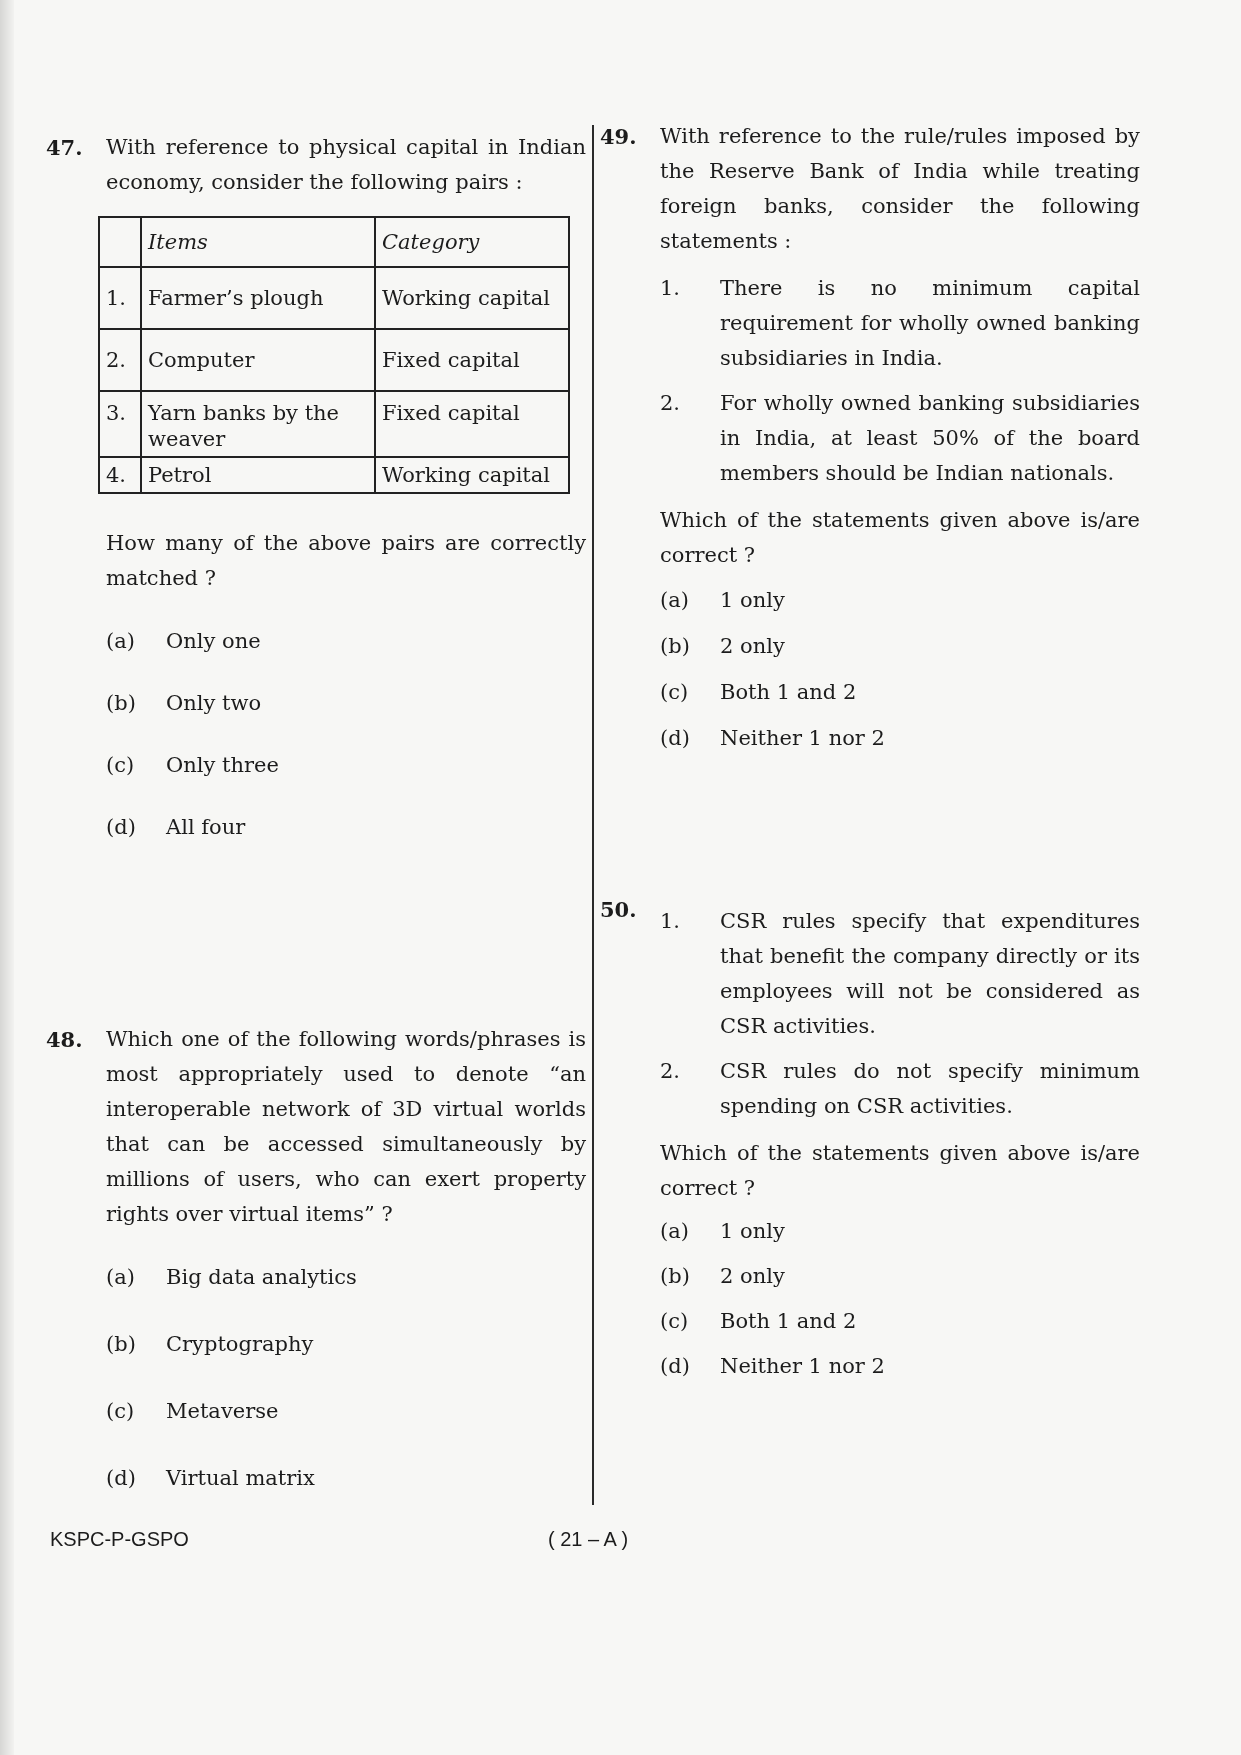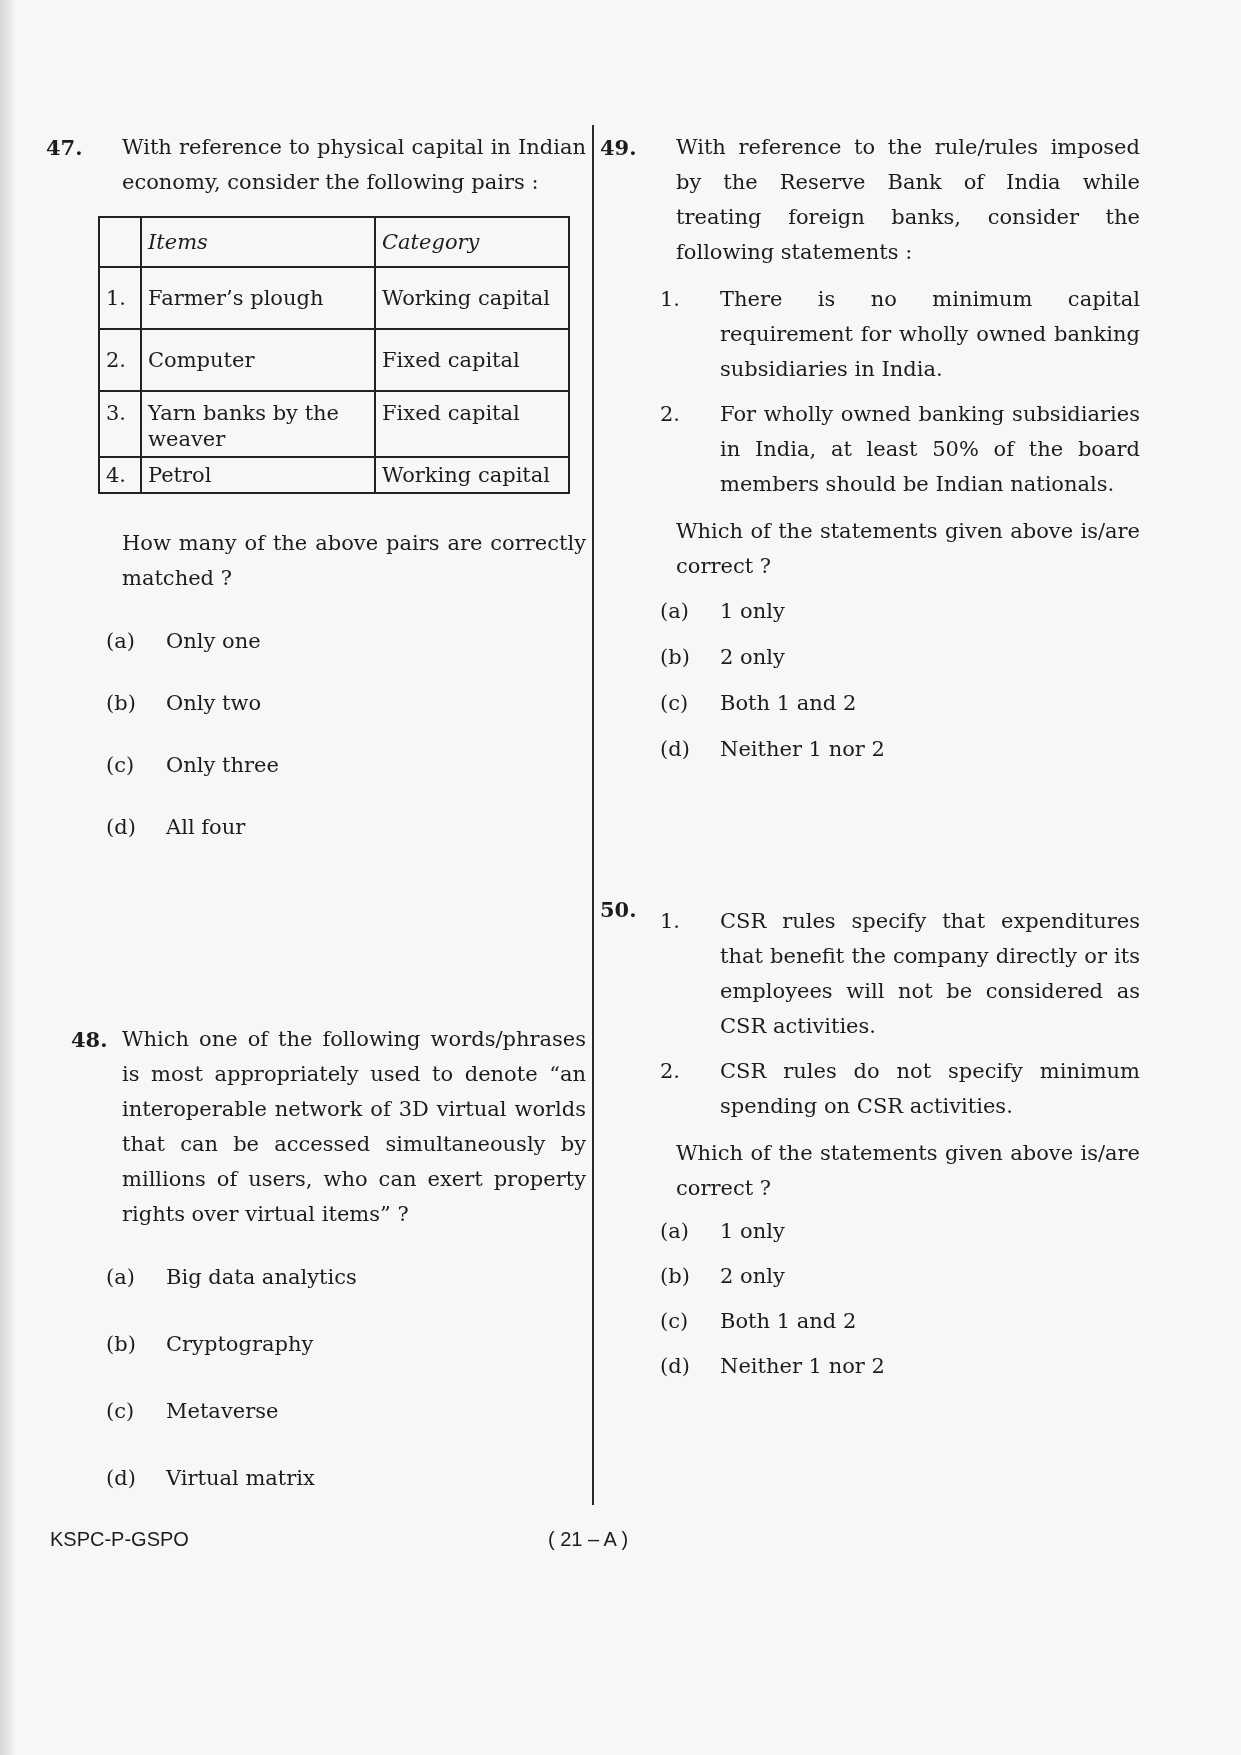--- a/index.html
+++ b/index.html
@@ -16,21 +16,21 @@
   .col { position: absolute; top: 0; }
   .col-left { left: 46px; width: 540px; }
   .col-right { left: 600px; width: 540px; }
   .divider {
     position: absolute; left: 592px; top: 125px; width: 2px; height: 1380px;
     background: #2a2a2a;
   }
   .q { position: absolute; left: 0; width: 100%; }
   .qnum { position: absolute; left: 0; top: 0; font-weight: bold; font-size: 21px; }
   .qtext {
-    margin-left: 76px; font-size: 21px; line-height: 35px;
+    margin-left: 60px; font-size: 21px; line-height: 35px;
     text-align: justify; text-align-last: left;
   }
   .stmt { position: relative; margin-left: 60px; margin-top: 8px; }
   .stmt-num { position: absolute; left: 0; top: 0; font-size: 21px; line-height: 35px; }
   .stmt-text { margin-left: 60px; font-size: 21px; line-height: 35px; text-align: justify; text-align-last: left; }
   .opt { position: relative; margin-left: 60px; font-size: 21px; height: 35px; line-height: 35px; }
   .opt-label { position: absolute; left: 0; }
   .opt-text { position: absolute; left: 60px; }
 
   table.pairs {
@@ -115,21 +115,21 @@
         <span class="opt-text">Only three</span>
       </div>
       <div class="opt">
         <span class="opt-label">(d)</span>
         <span class="opt-text">All four</span>
       </div>
     </div>
   </div>
 
   <div class="q" style="top:1022px;">
-    <div class="qnum" style="line-height:35px;margin-left:25px;">48.</div>
+    <div class="qnum" style="line-height:35px;">48.</div>
     <div class="qtext">Which one of the following words/phrases is most appropriately used to denote “an interoperable network of 3D virtual worlds that can be accessed simultaneously by millions of users, who can exert property rights over virtual items” ?</div>
     <div style="margin-top:28px;">
       <div class="opt" style="margin-bottom:32px;">
         <span class="opt-label">(a)</span>
         <span class="opt-text">Big data analytics</span>
       </div>
       <div class="opt" style="margin-bottom:32px;">
         <span class="opt-label">(b)</span>
         <span class="opt-text">Cryptography</span>
       </div>
@@ -140,21 +140,21 @@
       <div class="opt">
         <span class="opt-label">(d)</span>
         <span class="opt-text">Virtual matrix</span>
       </div>
     </div>
   </div>
 </div>
 
 <div class="col col-right">
 
-  <div class="q" style="top:130px;">
+  <div class="q" style="top:119px;">
     <div class="qnum" style="line-height:35px;">49.</div>
     <div class="qtext">With reference to the rule/rules imposed by the Reserve Bank of India while treating foreign banks, consider the following statements :</div>
     <div class="stmt" style="margin-top:12px;">
       <span class="stmt-num">1.</span>
       <div class="stmt-text">There is no minimum capital requirement for wholly owned banking subsidiaries in India.</div>
     </div>
     <div class="stmt" style="margin-top:10px;">
       <span class="stmt-num">2.</span>
       <div class="stmt-text">For wholly owned banking subsidiaries in India, at least 50% of the board members should be Indian nationals.</div>
     </div>

